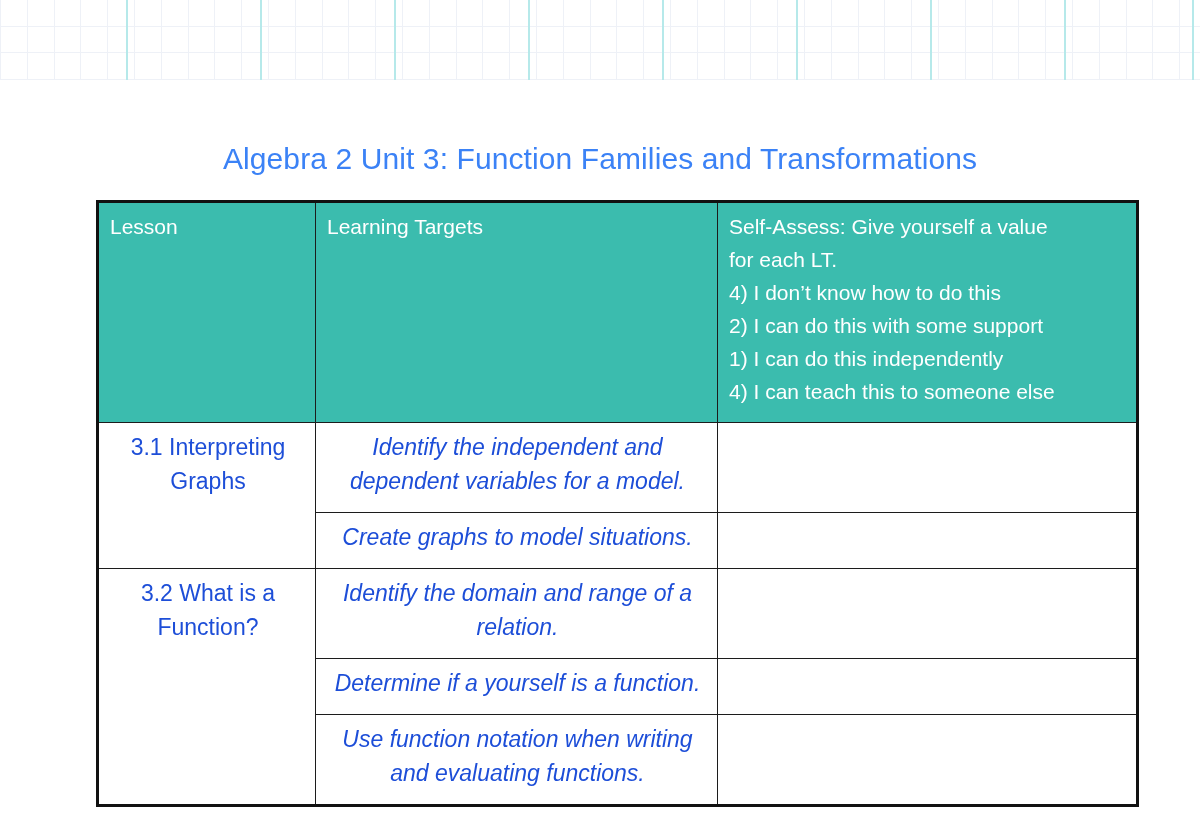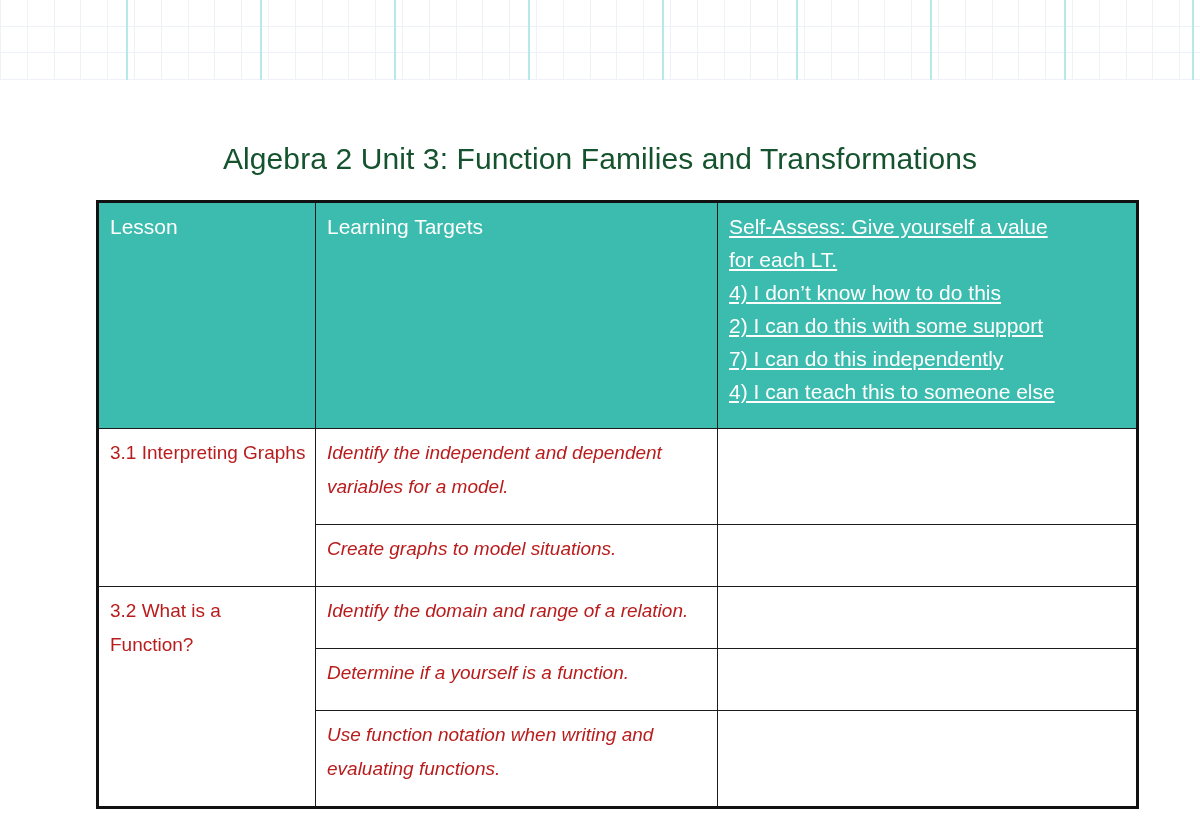--- a/index.html
+++ b/index.html
@@ -47,37 +47,37 @@
   #doc-title {
     position: absolute;
     left: 0;
     top: 119px;
     width: 1200px;
     text-align: center;
     font-size: 30px;
     font-weight: 400;
     letter-spacing: 0.1px;
     line-height: 40px;
-    color: #14532d;
+    color: #3b82f6;
     white-space: nowrap;
   }
 
   
   #lt-table {
     position: absolute;
     left: 96px;
     top: 200px;
     width: 1040px;
     border-collapse: collapse;
     table-layout: fixed;
     background: #ffffff;
   }
   #lt-table td, #lt-table th {
     vertical-align: top;
-    padding: 7px 9px 20px 11px;
+    padding: 7px 9px 14px 11px;
     font-weight: 400;
     text-align: left;
     border: 1px solid #1c1c1c;
   }
 
   
   #lt-table { border: 3px solid #111111; }
 
   col.c-lesson  { width: 218px; }
   col.c-target  { width: 402px; }
@@ -87,27 +87,28 @@
   tr.header-row th {
     background: #3bbcae;
     color: #ffffff;
     font-size: 21px;
     line-height: 33px;
     border-color: #111111;
     border-bottom-width: 3px;
     height: 190px;
   }
   th.h-lesson, th.h-target { border-right-width: 3px; }
-  th.h-assess .scale-line { display: block; text-decoration: underline; }
+  th.h-assess .scale-line { display: block; }
 
   
   #lt-table tbody td {
-    font-size: 19px;
+    font-size: 23px;
     line-height: 34px;
-    color: #b91c1c;
+    color: #1d4ed8;
+    text-align: center;
   }
   td.lesson-cell {
     border-right-width: 3px;
     border-top-width: 3px;
     border-bottom-width: 3px;
   }
   td.target-cell { border-right-width: 3px; font-style: italic; }
   td.assess-cell { }
 
   
@@ -128,21 +129,21 @@
   </colgroup>
   <thead>
     <tr class="header-row">
       <th class="h-lesson">Lesson</th>
       <th class="h-target">Learning Targets</th>
       <th class="h-assess">
         <span class="scale-line">Self-Assess: Give yourself a value</span>
         <span class="scale-line">for each LT.</span>
         <span class="scale-line">4) I don’t know how to do this</span>
         <span class="scale-line">2) I can do this with some support</span>
-        <span class="scale-line">7) I can do this independently</span>
+        <span class="scale-line">1) I can do this independently</span>
         <span class="scale-line">4) I can teach this to someone else</span>
       </th>
     </tr>
   </thead>
   <tbody>
 
     <tr class="group-start">
       <td class="lesson-cell" rowspan="2">3.1 Interpreting Graphs</td>
       <td class="target-cell">Identify the independent and dependent variables for a model.</td>
       <td class="assess-cell"></td>

